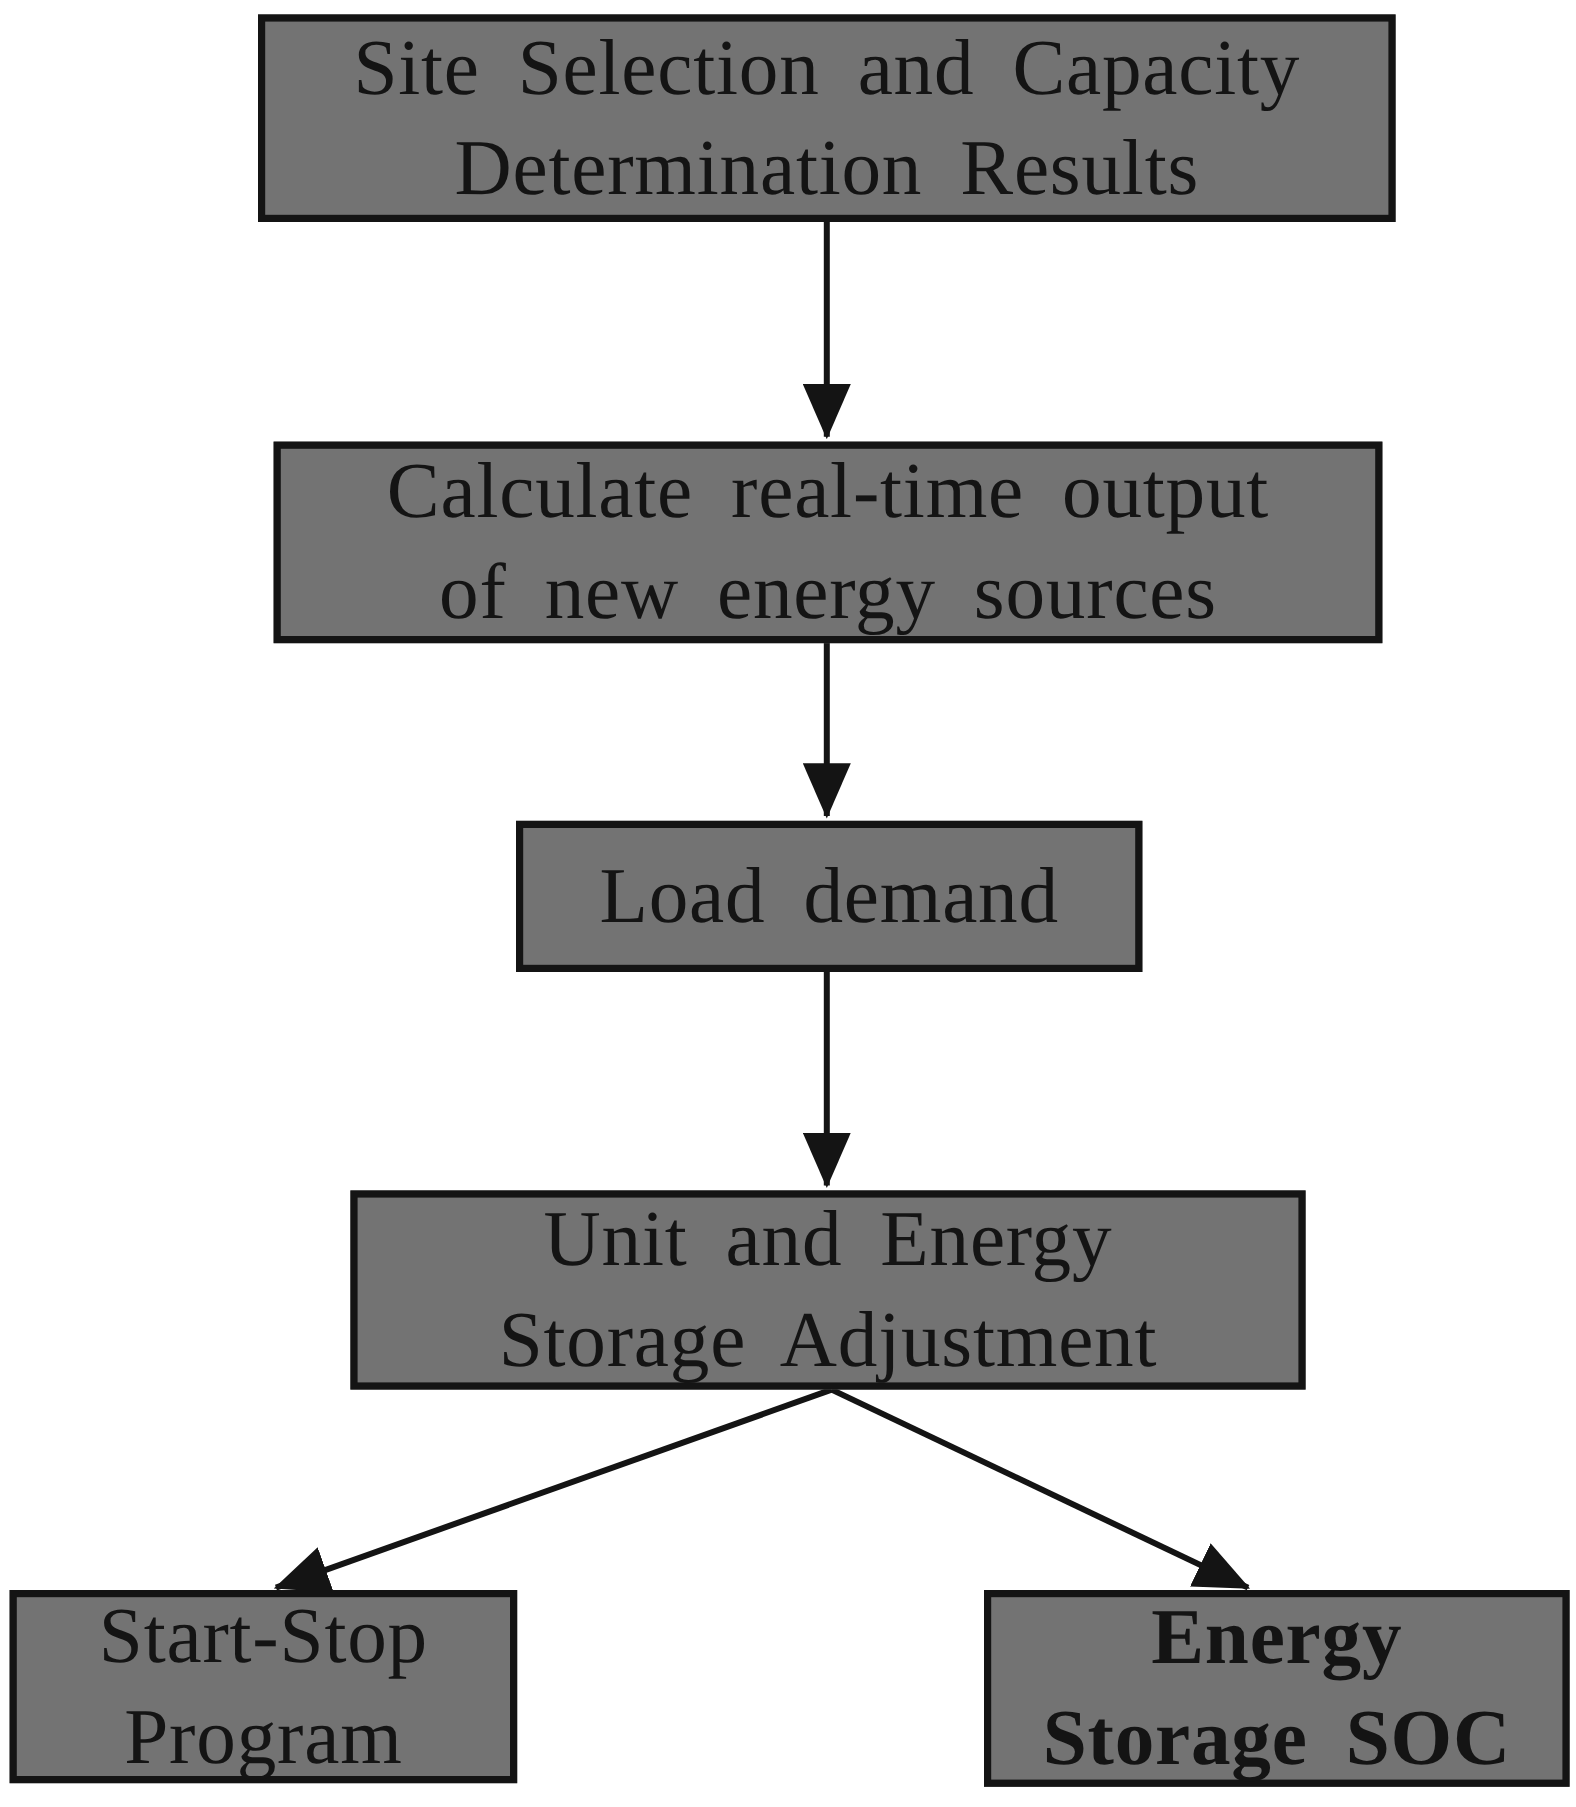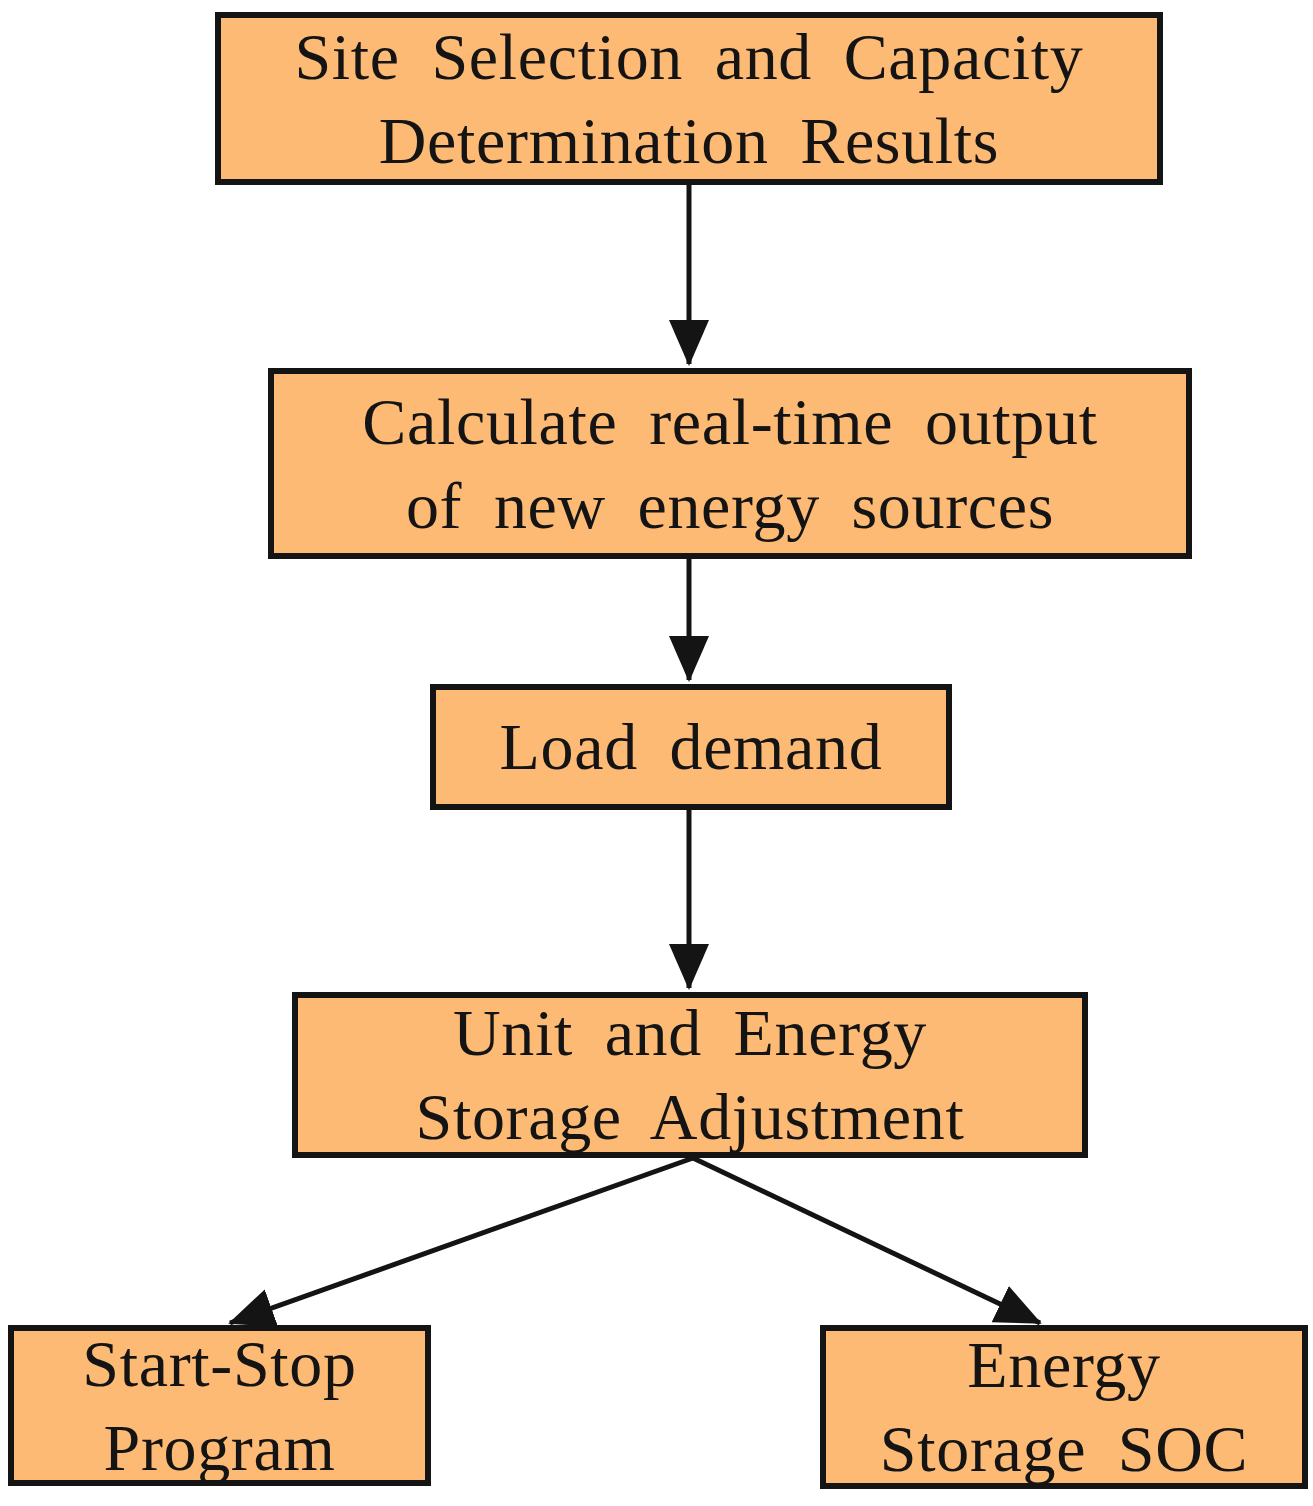--- a/index.html
+++ b/index.html
@@ -20,40 +20,40 @@
     left: 0;
     top: 0;
     width: 1313px;
     height: 1506px;
     z-index: 1;
   }
   .node {
     position: absolute;
     box-sizing: border-box;
     border: 6px solid #141414;
-    background: #fdba74;
+    background: #737373;
     display: flex;
     align-items: center;
     justify-content: center;
     text-align: center;
     white-space: pre-line;
     color: #141414;
     font-size: 66px;
     line-height: 84px;
     word-spacing: 0.22em;
     letter-spacing: 0.01em;
     z-index: 2;
     padding: 0 10px;
   }
   .node-site       { left: 215px; top: 12px;   width: 948px; height: 173px; }
-  .node-calculate  { left: 228px; top: 368px;  width: 924px; height: 191px; margin-left: 40px; }
+  .node-calculate  { left: 228px; top: 368px;  width: 924px; height: 168px; }
   .node-load       { left: 430px; top: 684px;  width: 522px; height: 126px; }
   .node-adjust     { left: 292px; top: 992px;  width: 796px; height: 166px; }
   .node-startstop  { left: 8px;   top: 1325px; width: 423px; height: 161px; align-items: center; }
-  .node-soc        { left: 820px; top: 1325px; width: 488px; height: 164px; }
+  .node-soc        { left: 820px; top: 1325px; width: 488px; height: 164px; font-weight: bold; }
 </style>
 </head>
 <body>
 
 <div class="canvas">
 
   <svg class="edges-layer" viewBox="0 0 1313 1506" xmlns="http://www.w3.org/2000/svg">
     <defs>
       <marker id="arrowhead" markerUnits="userSpaceOnUse" markerWidth="48" markerHeight="40" refX="44" refY="20" orient="auto">
         <path d="M0,0 L46,20 L0,40 Z" fill="#141414"></path>

